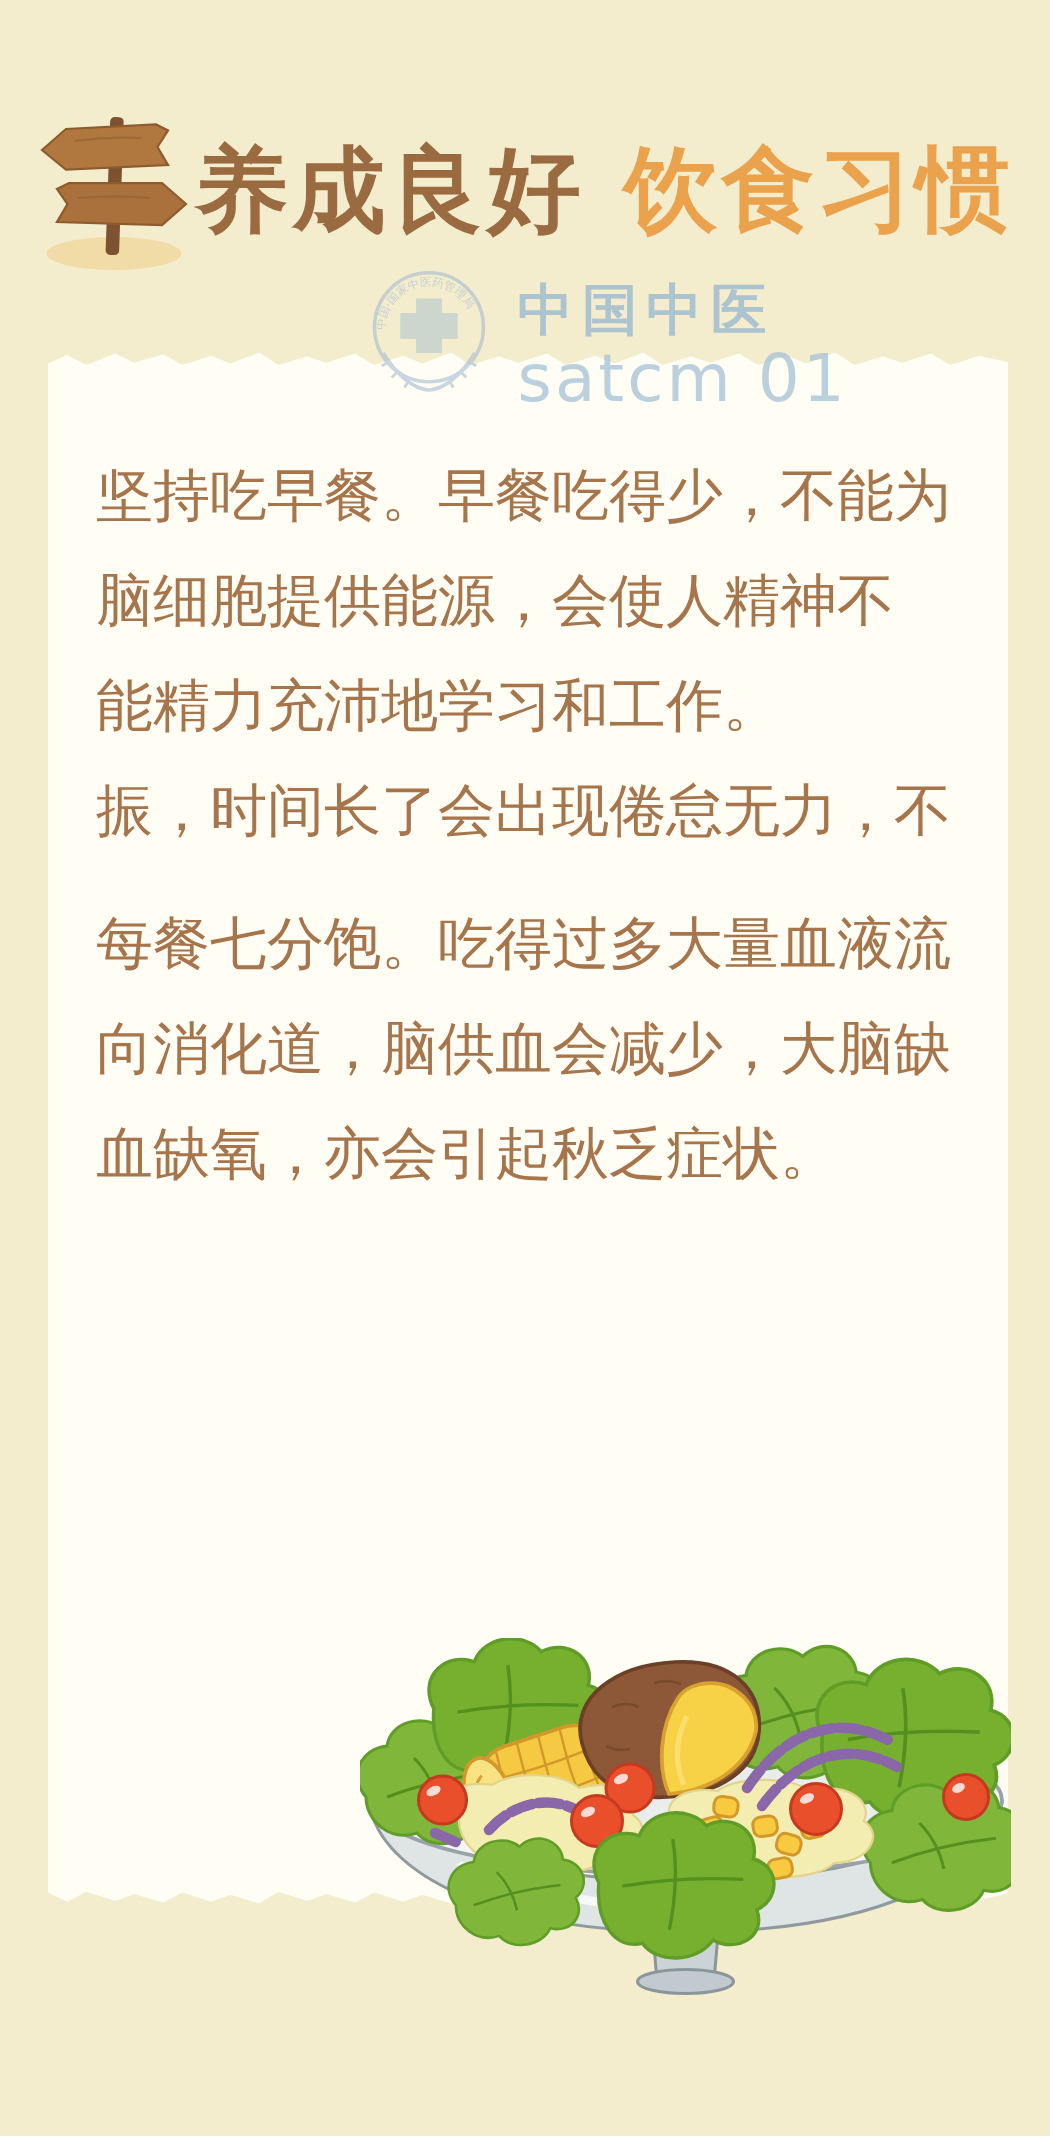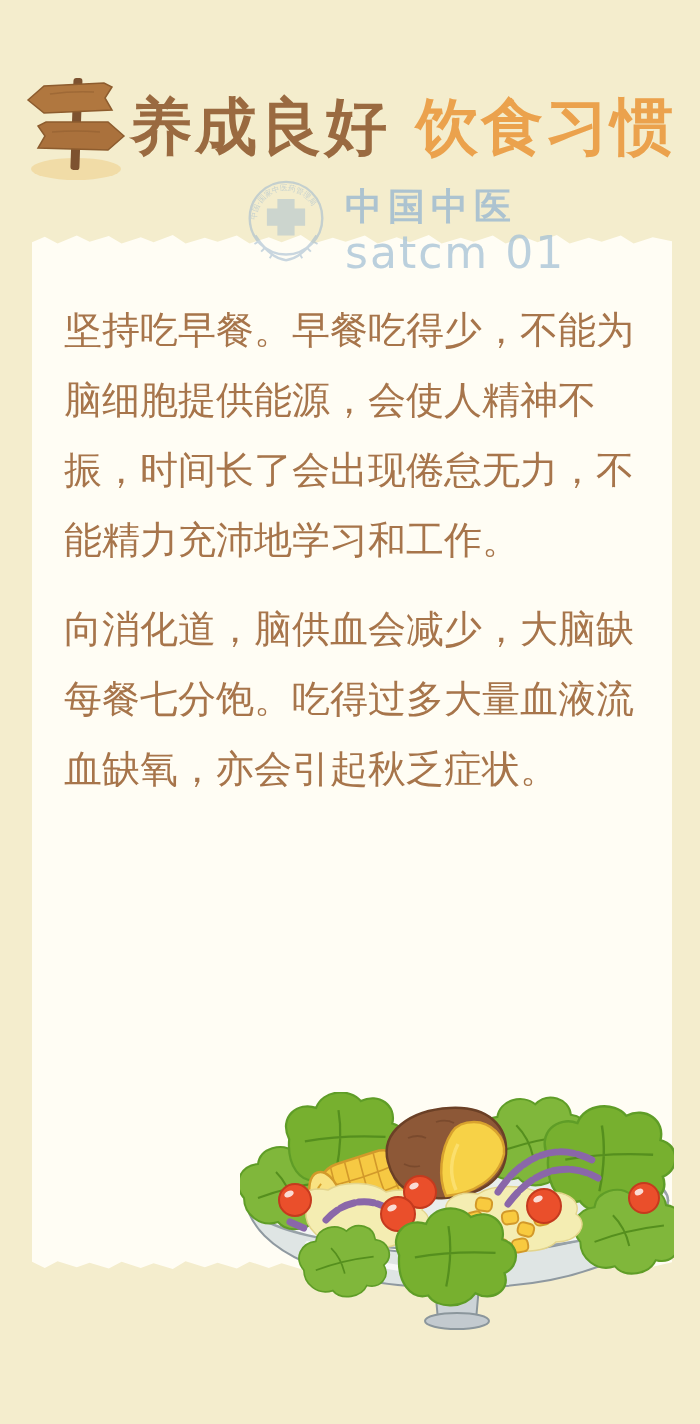--- a/index.html
+++ b/index.html
@@ -86,26 +86,26 @@
       <div class="wm-cn">中国中医</div>
       <div class="wm-en">satcm 01</div>
     </div>
   </div>
 
   <div class="card">
     <div class="card-text">
       <p>
         <span class="ln">坚持吃早餐。早餐吃得少，不能为</span>
         <span class="ln">脑细胞提供能源，会使人精神不</span>
+        <span class="ln">能精力充沛地学习和工作。</span>
         <span class="ln">振，时间长了会出现倦怠无力，不</span>
-        <span class="ln">能精力充沛地学习和工作。</span>
       </p>
       <p>
+        <span class="ln">每餐七分饱。吃得过多大量血液流</span>
         <span class="ln">向消化道，脑供血会减少，大脑缺</span>
-        <span class="ln">每餐七分饱。吃得过多大量血液流</span>
         <span class="ln">血缺氧，亦会引起秋乏症状。</span>
       </p>
     </div>
   </div>
 
   <svg class="plate" viewBox="0 0 434 246">
     <defs>
       <g id="leafA">
         <path d="M14,92 C2,78 10,60 28,58 C30,42 52,36 64,46 C76,34 96,40 98,56 C114,58 120,76 108,86 C116,100 104,114 88,110 C82,124 58,128 48,116 C30,122 14,108 14,92 Z" fill="#80b73b" stroke="#5f9d27" stroke-width="2"></path>
         <path d="M28,92 Q60,80 96,76 M46,66 Q58,78 62,96" stroke="#558f1e" stroke-width="2" fill="none"></path>

